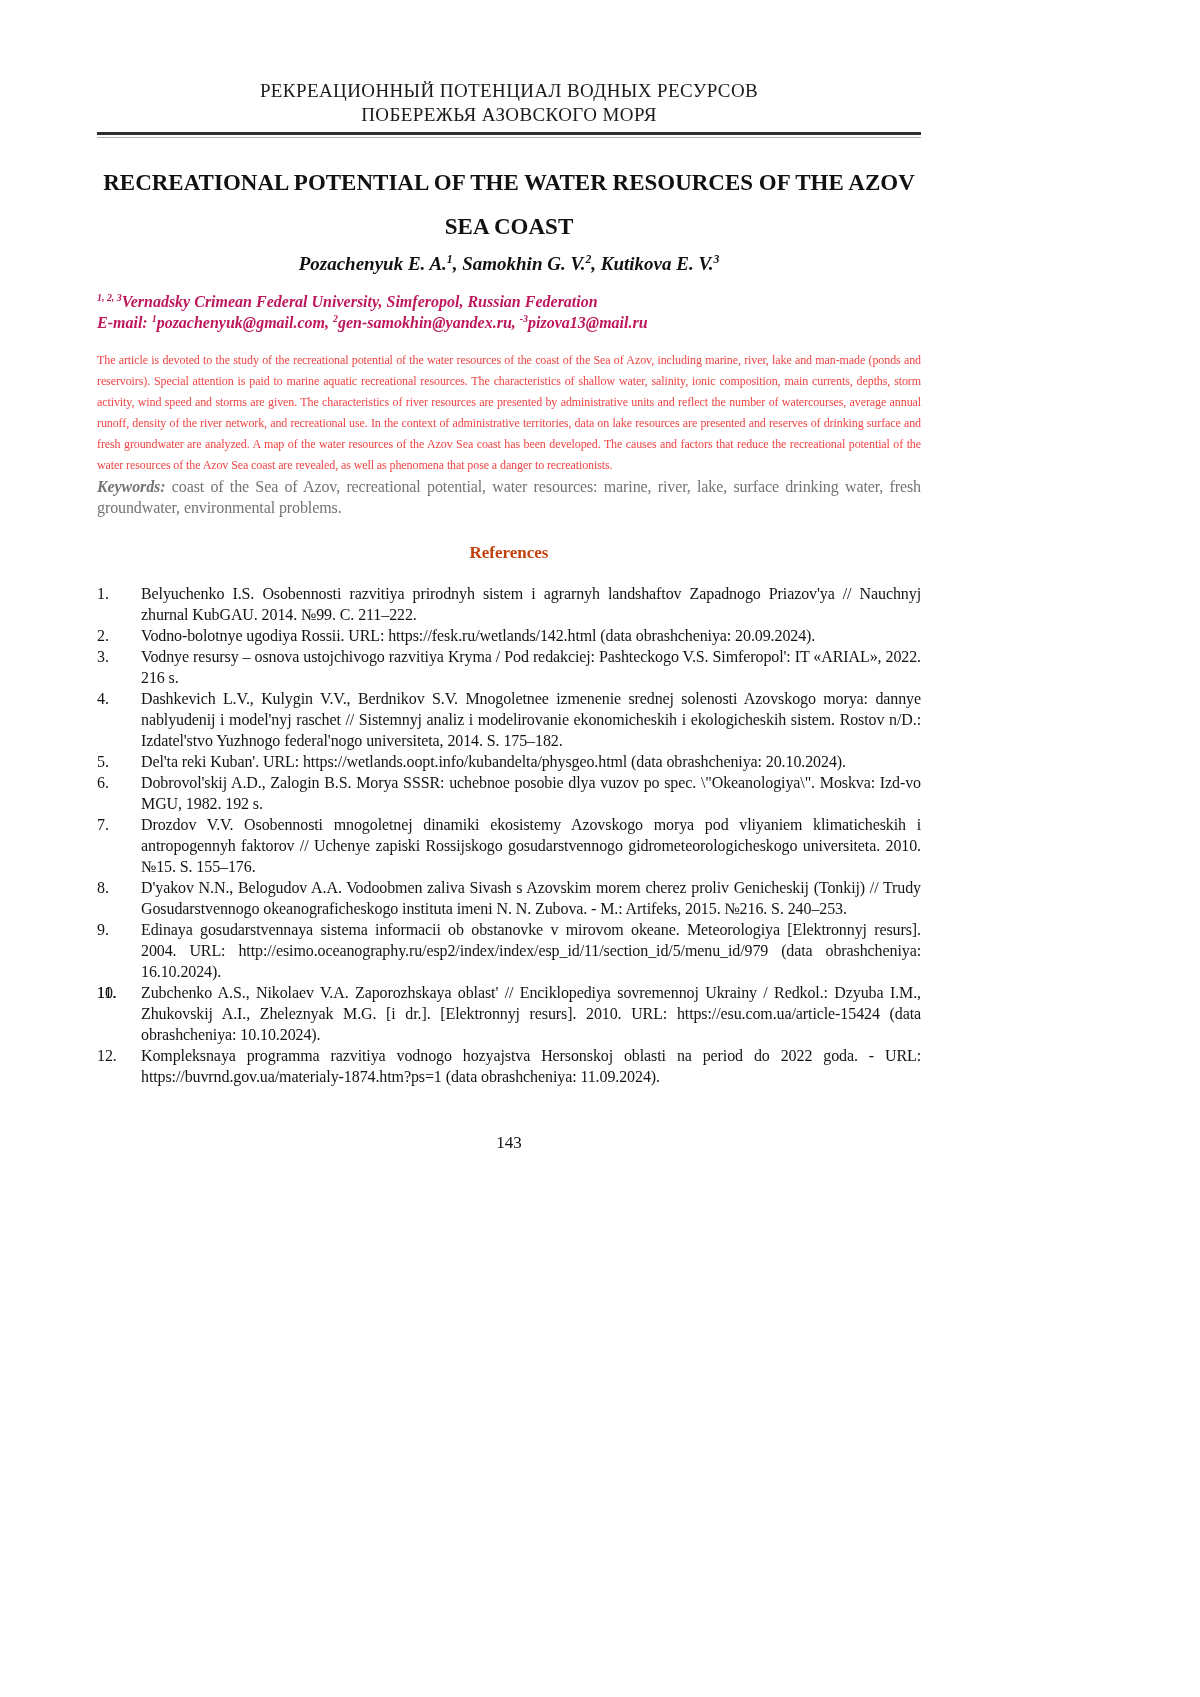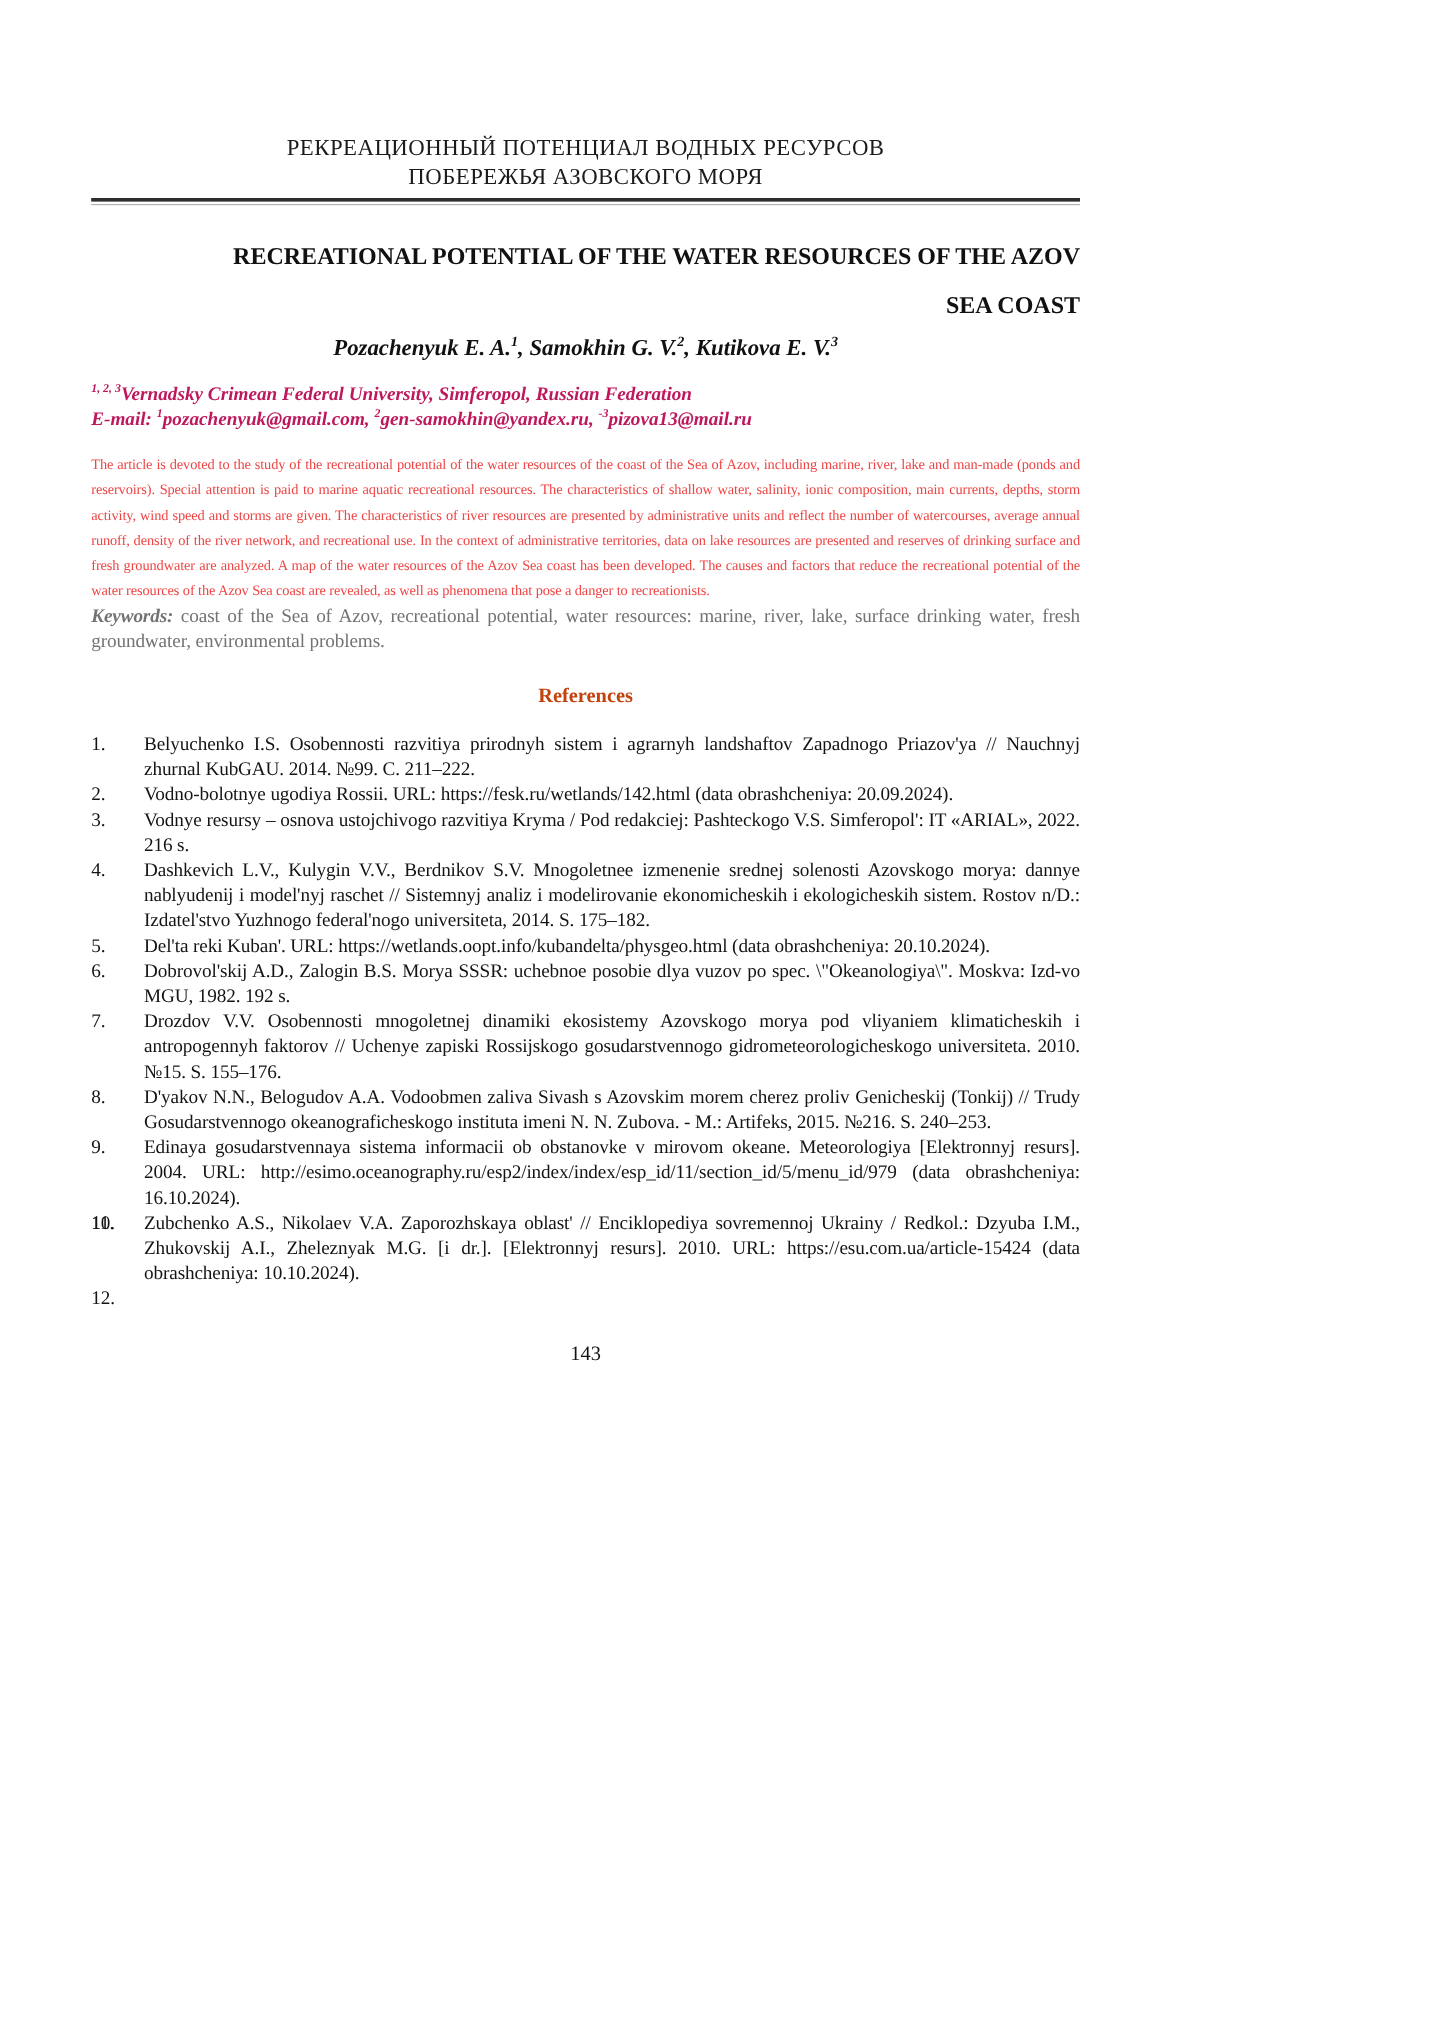--- a/index.html
+++ b/index.html
@@ -11,40 +11,40 @@
     width: 1200px;
     height: 1697px;
     position: relative;
     font-family: "Liberation Serif", "DejaVu Serif", serif;
     color: #141414;
     overflow: hidden;
   }
   .page {
     position: relative;
     width: 824px;
-    margin-left: 76px;
-    padding-top: 112px;
+    margin-left: 97px;
+    padding-top: 79px;
   }
   .running-header {
     text-align: center;
     font-size: 19px;
     line-height: 24px;
     letter-spacing: 0.4px;
     color: #1b1b1b;
   }
   .header-rule {
     margin-top: 5px;
     height: 2px;
     border-top: 3px solid #2e2e2e;
     border-bottom: 1px solid #b3b3b3;
   }
   .title {
     margin: 32px 0 0 0;
-    text-align: right;
-    font-size: 20px;
+    text-align: center;
+    font-size: 23px;
     font-weight: bold;
     color: #111;
   }
   .title .line { display: block; }
   .title .line + .line { margin-top: 18px; font-family: Liberation Serif, serif; }
   .authors {
     margin-top: 13px;
     text-align: center;
     font-size: 19px;
     font-weight: bold;
@@ -151,18 +151,18 @@
     <div class="ref"><span class="num">2.</span><span>Vodno-bolotnye ugodiya Rossii. URL: https://fesk.ru/wetlands/142.html (data obrashcheniya: 20.09.2024).</span></div>
     <div class="ref"><span class="num">3.</span><span>Vodnye resursy – osnova ustojchivogo razvitiya Kryma / Pod redakciej: Pashteckogo V.S. Simferopol': IT «ARIAL», 2022. 216 s.</span></div>
     <div class="ref"><span class="num">4.</span><span>Dashkevich L.V., Kulygin V.V., Berdnikov S.V. Mnogoletnee izmenenie srednej solenosti Azovskogo morya: dannye nablyudenij i model'nyj raschet // Sistemnyj analiz i modelirovanie ekonomicheskih i ekologicheskih sistem. Rostov n/D.: Izdatel'stvo Yuzhnogo federal'nogo universiteta, 2014. S. 175–182.</span></div>
     <div class="ref"><span class="num">5.</span><span>Del'ta reki Kuban'. URL: https://wetlands.oopt.info/kubandelta/physgeo.html (data obrashcheniya: 20.10.2024).</span></div>
     <div class="ref"><span class="num">6.</span><span>Dobrovol'skij A.D., Zalogin B.S. Morya SSSR: uchebnoe posobie dlya vuzov po spec. \"Okeanologiya\". Moskva: Izd-vo MGU, 1982. 192 s.</span></div>
     <div class="ref"><span class="num">7.</span><span>Drozdov V.V. Osobennosti mnogoletnej dinamiki ekosistemy Azovskogo morya pod vliyaniem klimaticheskih i antropogennyh faktorov // Uchenye zapiski Rossijskogo gosudarstvennogo gidrometeorologicheskogo universiteta. 2010. №15. S. 155–176.</span></div>
     <div class="ref"><span class="num">8.</span><span>D'yakov N.N., Belogudov A.A. Vodoobmen zaliva Sivash s Azovskim morem cherez proliv Genicheskij (Tonkij) // Trudy Gosudarstvennogo okeanograficheskogo instituta imeni N. N. Zubova. - M.: Artifeks, 2015. №216. S. 240–253.</span></div>
     <div class="ref"><span class="num">9.</span><span>Edinaya gosudarstvennaya sistema informacii ob obstanovke v mirovom okeane. Meteorologiya [Elektronnyj resurs]. 2004. URL: http://esimo.oceanography.ru/esp2/index/index/esp_id/11/section_id/5/menu_id/979 (data obrashcheniya: 16.10.2024).</span></div>
     <div class="ref"><span class="num">10.</span></div>
     <div class="ref"><span class="num">11.</span><span>Zubchenko A.S., Nikolaev V.A. Zaporozhskaya oblast' // Enciklopediya sovremennoj Ukrainy / Redkol.: Dzyuba I.M., Zhukovskij A.I., Zheleznyak M.G. [i dr.]. [Elektronnyj resurs]. 2010. URL: https://esu.com.ua/article-15424 (data obrashcheniya: 10.10.2024).</span></div>
-    <div class="ref"><span class="num">12.</span></div>
+    <div class="ref"><span class="num">12.</span><span>Kompleksnaya programma razvitiya vodnogo hozyajstva Hersonskoj oblasti na period do 2022 goda. - URL: https://buvrnd.gov.ua/materialy-1874.htm?ps=1 (data obrashcheniya: 11.09.2024).</span></div>
   </div>
 
   <div class="page-number">143</div>
 
 </div>
 
 </body></html>

